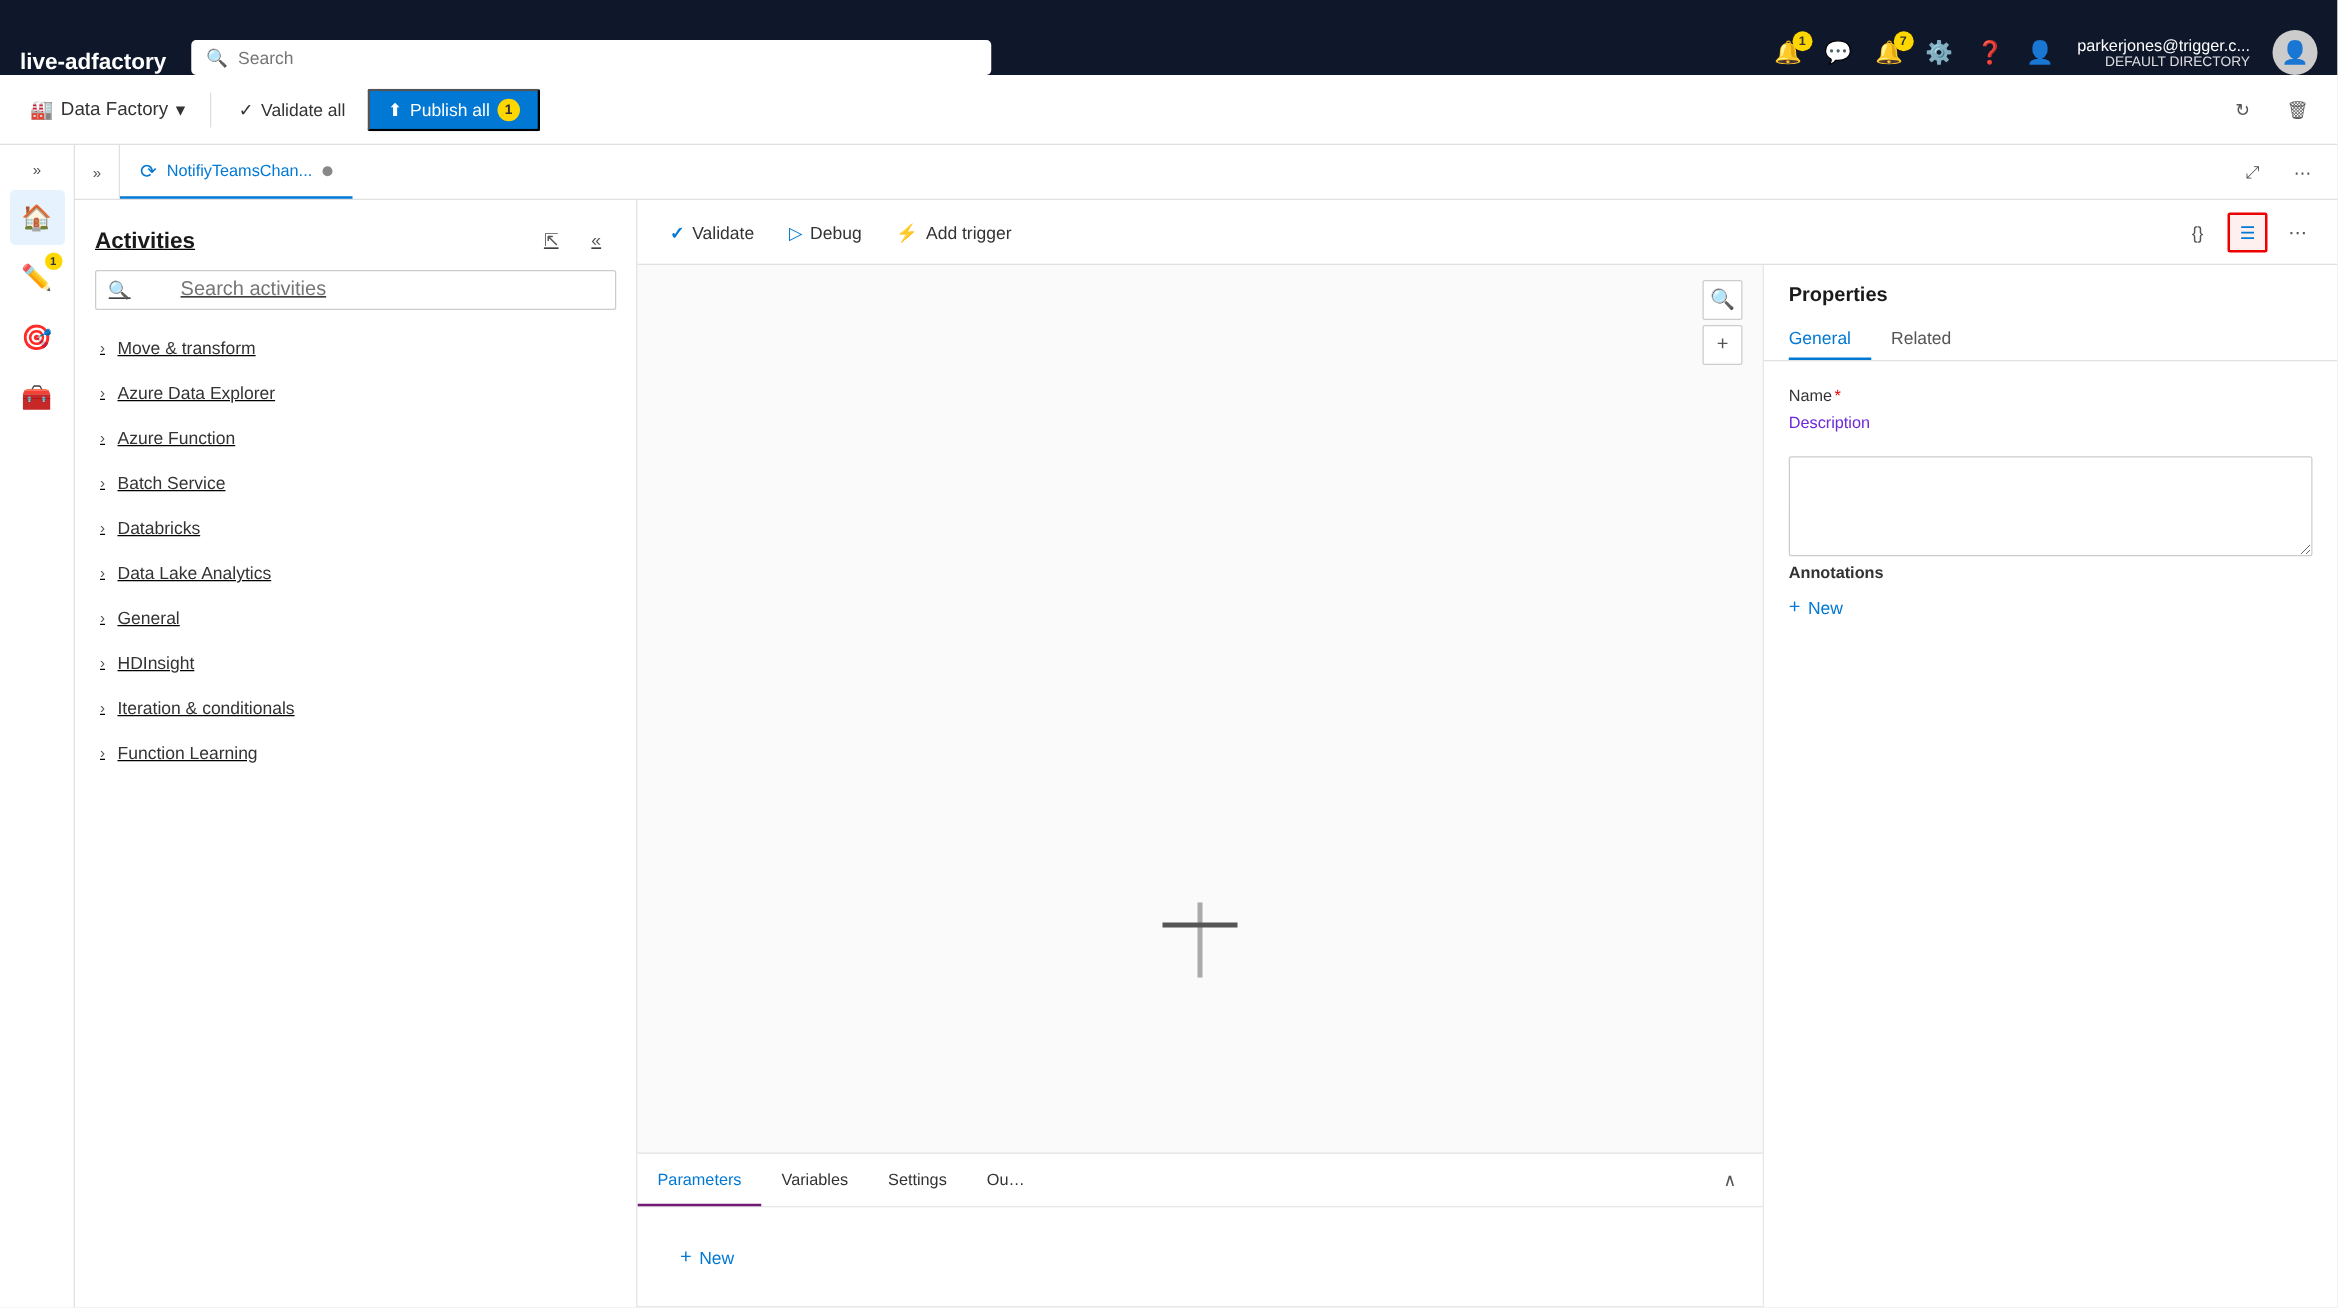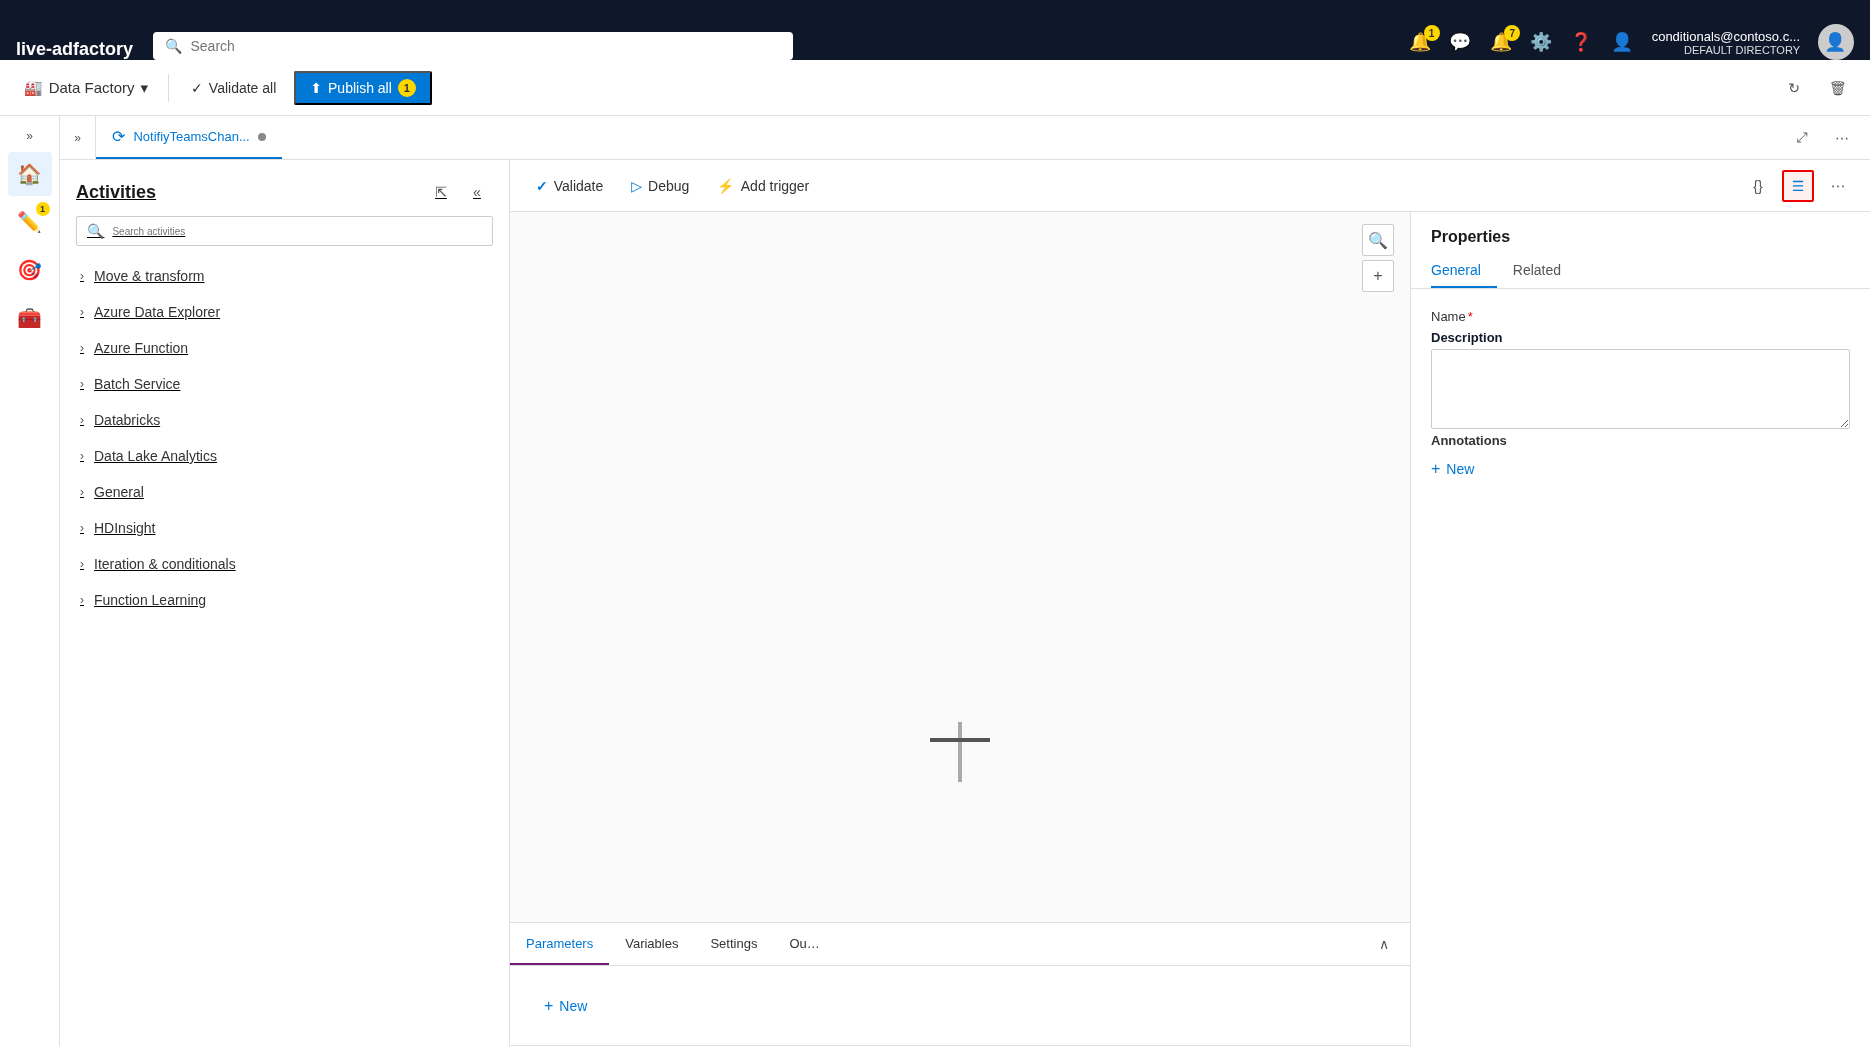--- a/index.html
+++ b/index.html
@@ -525,23 +525,23 @@
     .name-input {
       width: 100%;
       border: 1px solid #ccc;
       border-radius: 2px;
       padding: 8px 10px;
       font-size: 14px;
       outline: none;
     }
     .description-label {
       font-size: 13px;
-      color: #0f172a;
-      font-weight: 700;
-      margin-bottom: 4px;
+      color: #6d28d9;
+      font-weight: 400;
+      margin-bottom: 20px;
     }
     .description-textarea {
       width: 100%;
       height: 80px;
       border: 1px solid #ccc;
       border-radius: 2px;
       padding: 8px 10px;
       font-size: 14px;
       resize: vertical;
       outline: none;
@@ -569,21 +569,21 @@
     </div>
     <div class="top-icon">💬</div>
     <div class="top-icon">
       🔔
       <span class="badge">7</span>
     </div>
     <div class="top-icon">⚙️</div>
     <div class="top-icon">❓</div>
     <div class="top-icon">👤</div>
     <div class="user-info">
-      <div class="name">conditionals@contoso.c...</div>
+      <div class="name">parkerjones@trigger.c...</div>
       <div class="dir">DEFAULT DIRECTORY</div>
     </div>
     <div class="avatar">👤</div>
   </div>
 </div>
 
 <div class="second-bar">
   <div class="factory-btn">
     <span>🏭</span>
     <span>Data Factory</span>
@@ -638,21 +638,21 @@
       <div class="activities-panel">
         <div class="activities-header">
           <span class="activities-title">Activities</span>
           <div class="activities-header-icons">
             <div class="tab-bar-icon">⇱</div>
             <div class="tab-bar-icon">«</div>
           </div>
         </div>
         <div class="activities-search">
           <span style="color:#888; font-size:14px;">🔍</span>
-          <input type="text" style="border: none; outline: none; font-size: 10px; color: #ec4899; width: 100%; background: transparent;" placeholder="Search activities">
+          <input type="text" style="border: none; outline: none; font-size: 16px; color: #ec4899; width: 100%; background: transparent; margin-left: 32px;" placeholder="Search activities">
         </div>
 
         <div class="activity-item">
           <span class="chevron-right">›</span>
           <span>Move &amp; transform</span>
         </div>
         <div class="activity-item">
           <span class="chevron-right">›</span>
           <span>Azure Data Explorer</span>
         </div>

